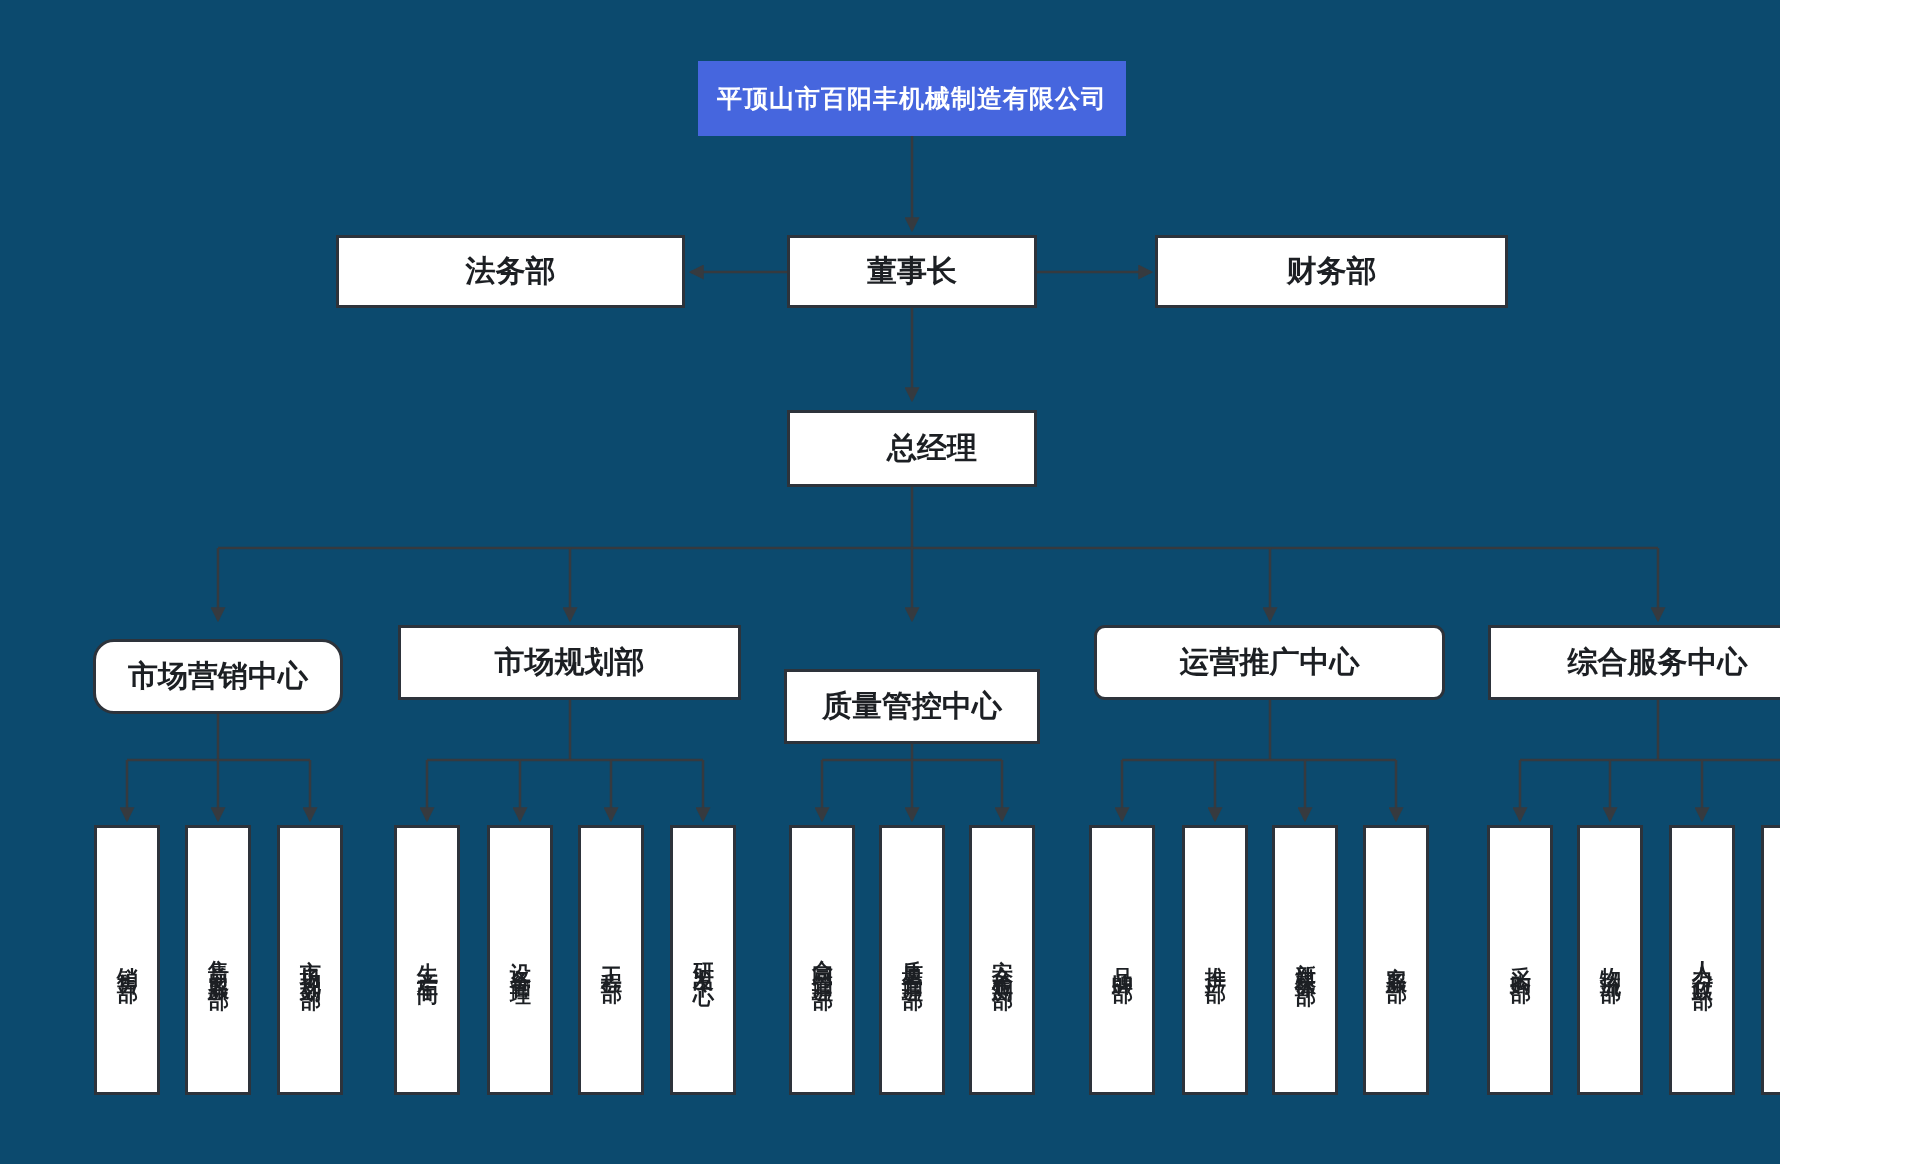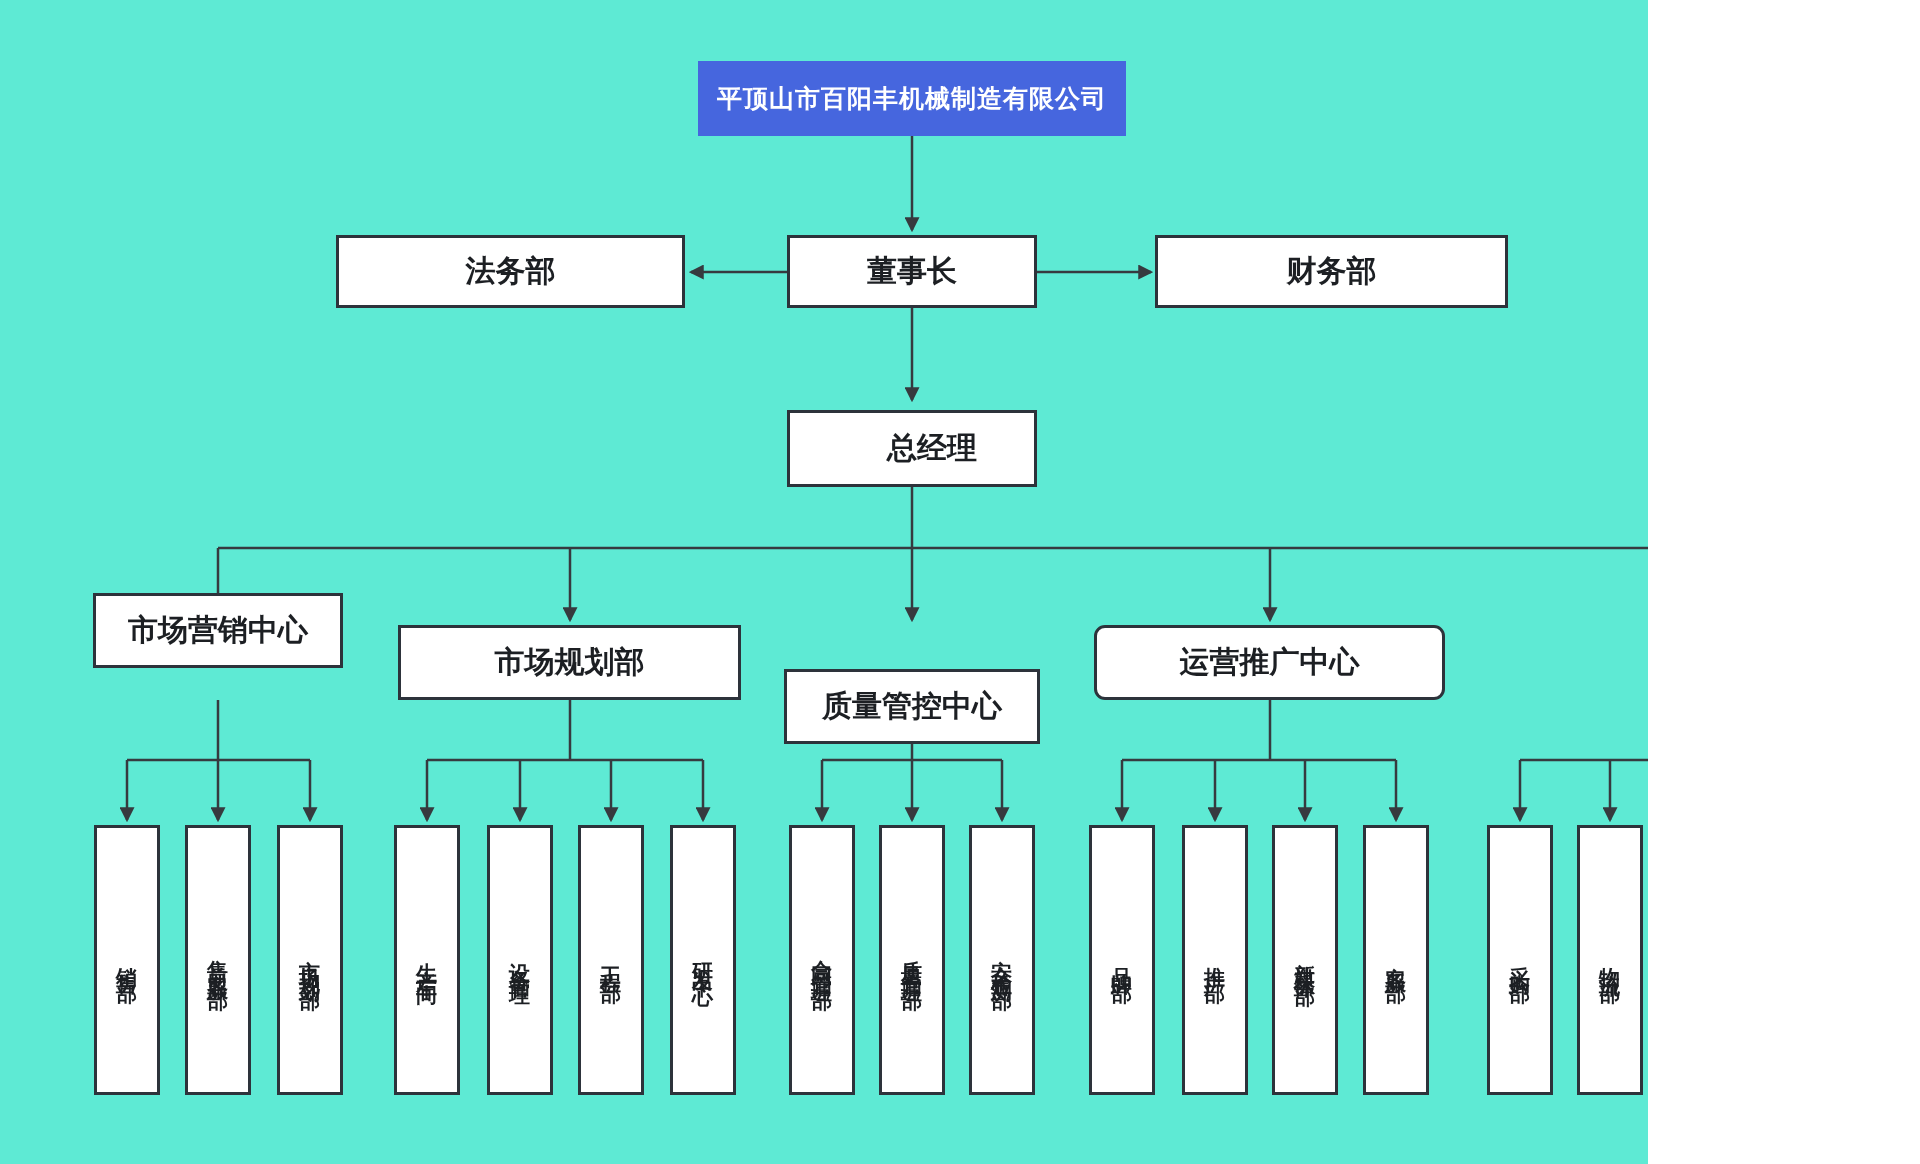--- a/index.html
+++ b/index.html
@@ -1,23 +1,24 @@
 <!DOCTYPE html>
 <html><head>
 <meta charset="utf-8">
 <style>
   * { box-sizing: border-box; }
   html, body { margin: 0; padding: 0; background: #ffffff; }
   body { font-family: "Liberation Sans", "DejaVu Sans", sans-serif; }
   .chart {
     position: relative;
-    width: 1648px;
+    width: 1780px;
     height: 1164px;
-    background: #5eead4;
+    background: #0c4a6e;
     overflow: hidden;
+    font-family: Liberation Serif, serif;
   }
   .connectors { position: absolute; left: 0; top: 0; pointer-events: none; }
   .node {
     position: absolute;
     display: flex;
     align-items: center;
     justify-content: center;
     background: #ffffff;
     border: 3px solid #2d333b;
     color: #1c1f23;
@@ -116,32 +117,35 @@
     <span>董事长</span>
   </div>
   <div class="node" style="left:1155px; top:235px; width:353px; height:73px;">
     <span>财务部</span>
   </div>
 
   <div class="node" style="left:787px; top:410px; width:250px; height:77px;padding-left:40px;">
     <span>总经理</span>
   </div>
 
-  <div class="node" style="left:93px; top:593px; width:250px; height:75px;">
+  <div class="node" style="left:93px; top:639px; width:250px; height:75px;border-radius:21px;">
     <span>市场营销中心</span>
   </div>
   <div class="node" style="left:398px; top:625px; width:343px; height:75px;">
     <span>市场规划部</span>
   </div>
   <div class="node" style="left:784px; top:625px; width:256px; height:75px;margin-top:44px;">
     <span>质量管控中心</span>
   </div>
   <div class="node" style="left:1094px; top:625px; width:351px; height:75px;border-radius:11px;">
     <span>运营推广中心</span>
   </div>
+  <div class="node" style="left:1488px; top:625px; width:339px; height:75px;">
+    <span>综合服务中心</span>
+  </div>
 
   <div class="node leaf" style="left:94px; top:825px; width:66px; height:270px;">
     <span class="vtext">销售部</span>
   </div>
   <div class="node leaf" style="left:185px; top:825px; width:66px; height:270px;">
     <span class="vtext">售前客服部</span>
   </div>
   <div class="node leaf" style="left:277px; top:825px; width:66px; height:270px;">
     <span class="vtext">市场规划部</span>
   </div>

